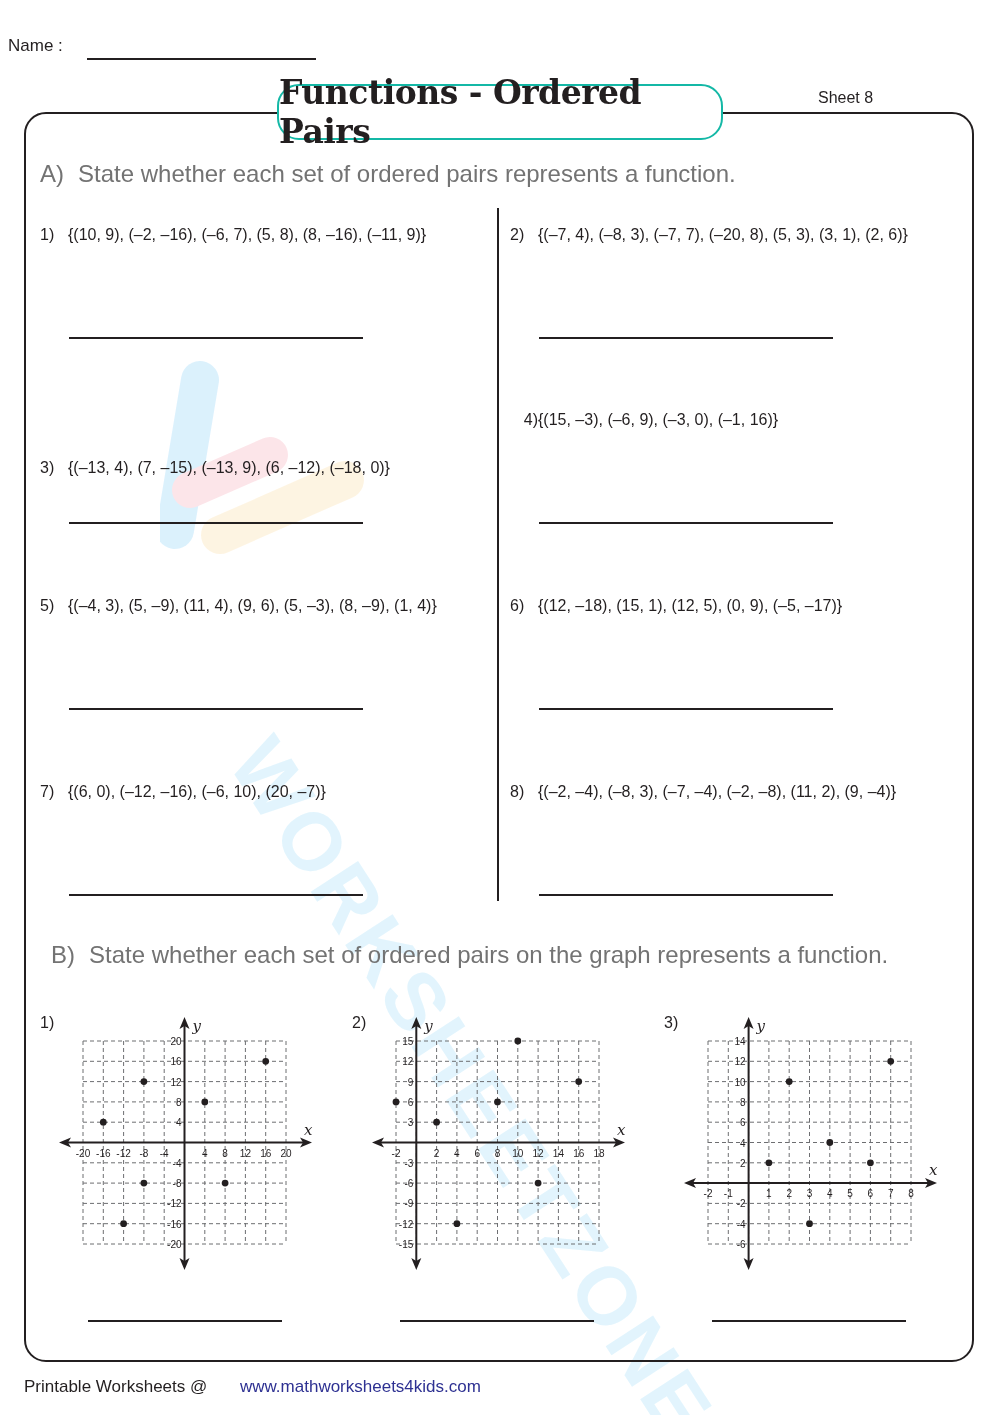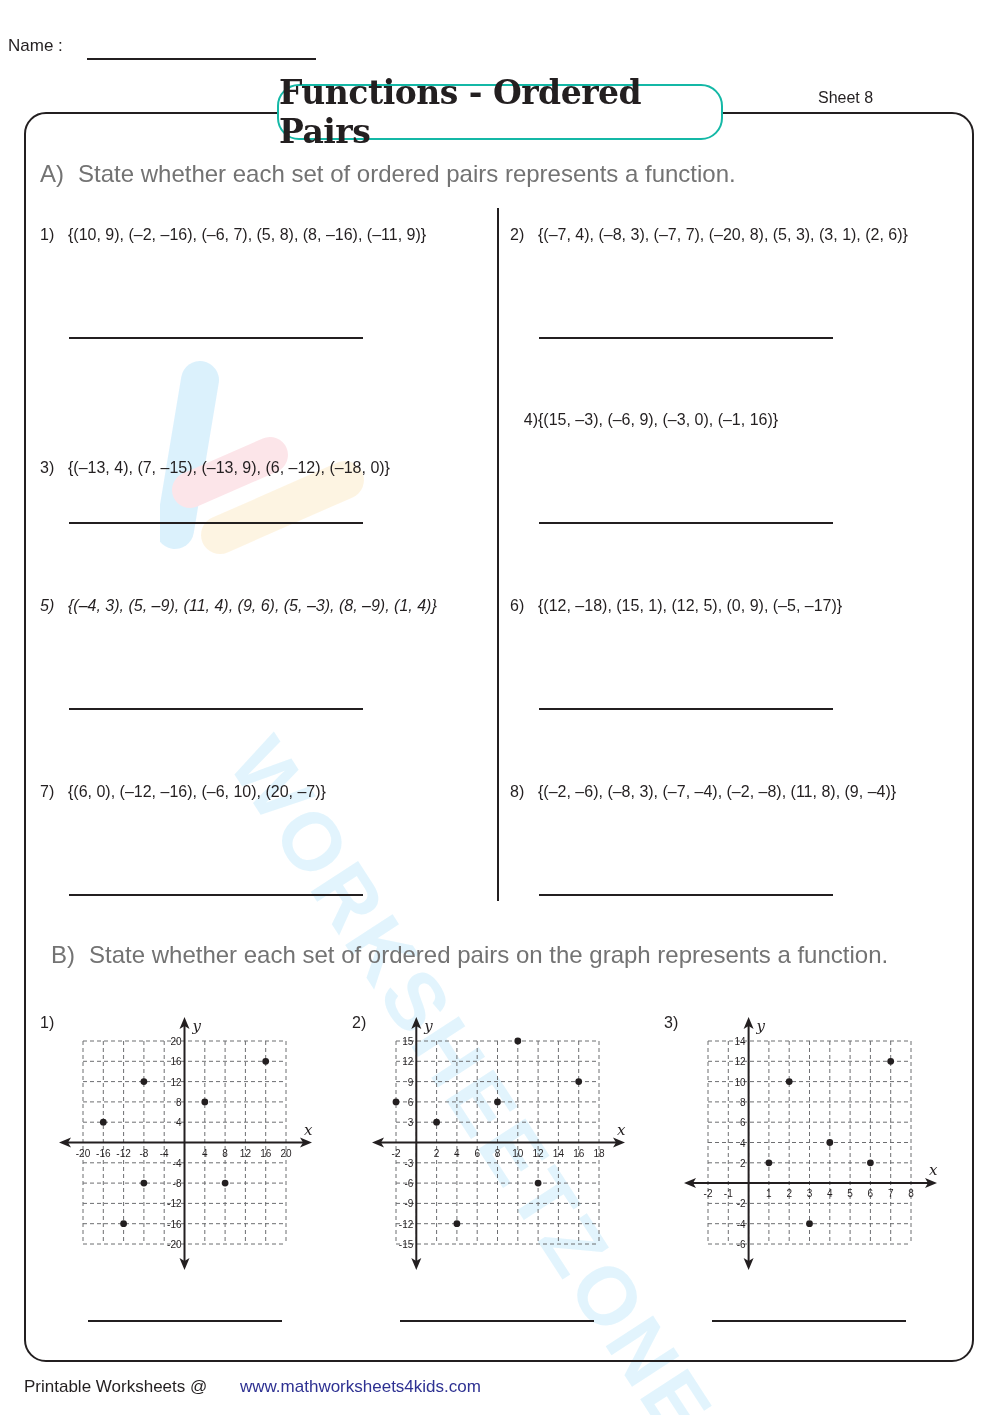--- a/index.html
+++ b/index.html
@@ -67,37 +67,37 @@
 <div class="abs q" style="left:40px;top:411px;margin-top:48px;">
   <span class="num">3)</span><span>{(–13, 4), (7, –15), (–13, 9), (6, –12), (–18, 0)}</span>
 </div>
 <div class="abs ans" style="left:69px;top:522px;"></div>
 
 <div class="abs q" style="left:510px;top:411px;text-align:right;">
   <span class="num">4)</span><span>{(15, –3), (–6, 9), (–3, 0), (–1, 16)}</span>
 </div>
 <div class="abs ans" style="left:539px;top:522px;"></div>
 
-<div class="abs q" style="left:40px;top:597px;font-style:italic;">
+<div class="abs q" style="left:40px;top:597px;">
   <span class="num">5)</span><span>{(–4, 3), (5, –9), (11, 4), (9, 6), (5, –3), (8, –9), (1, 4)}</span>
 </div>
 <div class="abs ans" style="left:69px;top:708px;"></div>
 
 <div class="abs q" style="left:510px;top:597px;">
   <span class="num">6)</span><span>{(12, –18), (15, 1), (12, 5), (0, 9), (–5, –17)}</span>
 </div>
 <div class="abs ans" style="left:539px;top:708px;"></div>
 
 <div class="abs q" style="left:40px;top:783px;">
   <span class="num">7)</span><span>{(6, 0), (–12, –16), (–6, 10), (20, –7)}</span>
 </div>
 <div class="abs ans" style="left:69px;top:894px;"></div>
 
 <div class="abs q" style="left:510px;top:783px;">
-  <span class="num">8)</span><span>{(–2, –6), (–8, 3), (–7, –4), (–2, –8), (11, 8), (9, –4)}</span>
+  <span class="num">8)</span><span>{(–2, –4), (–8, 3), (–7, –4), (–2, –8), (11, 2), (9, –4)}</span>
 </div>
 <div class="abs ans" style="left:539px;top:894px;"></div>
 
 <div class="abs section-head secB">
   <span class="lbl">B)</span><span>State whether each set of ordered pairs on the graph represents a function.</span>
 </div>
 
 <div class="abs gnum" style="left:40px;top:1014px;">1)</div>
 <div class="abs gnum" style="left:352px;top:1014px;">2)</div>
 <div class="abs gnum" style="left:664px;top:1014px;">3)</div>

